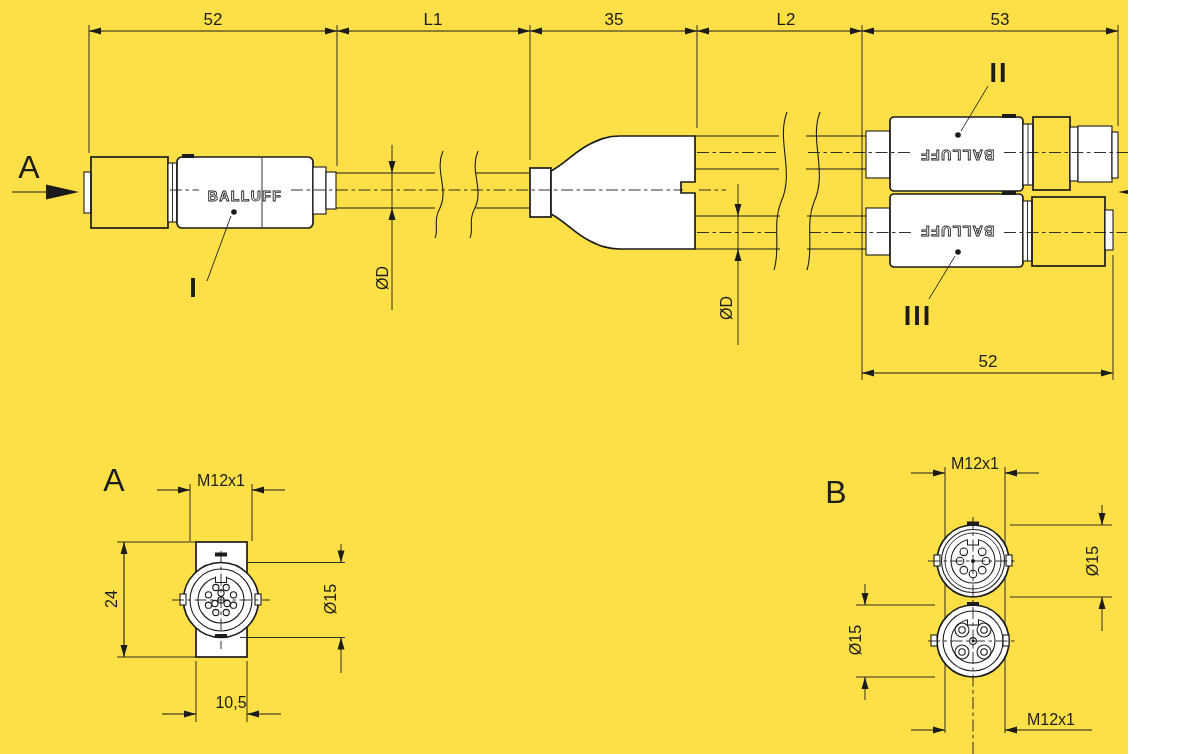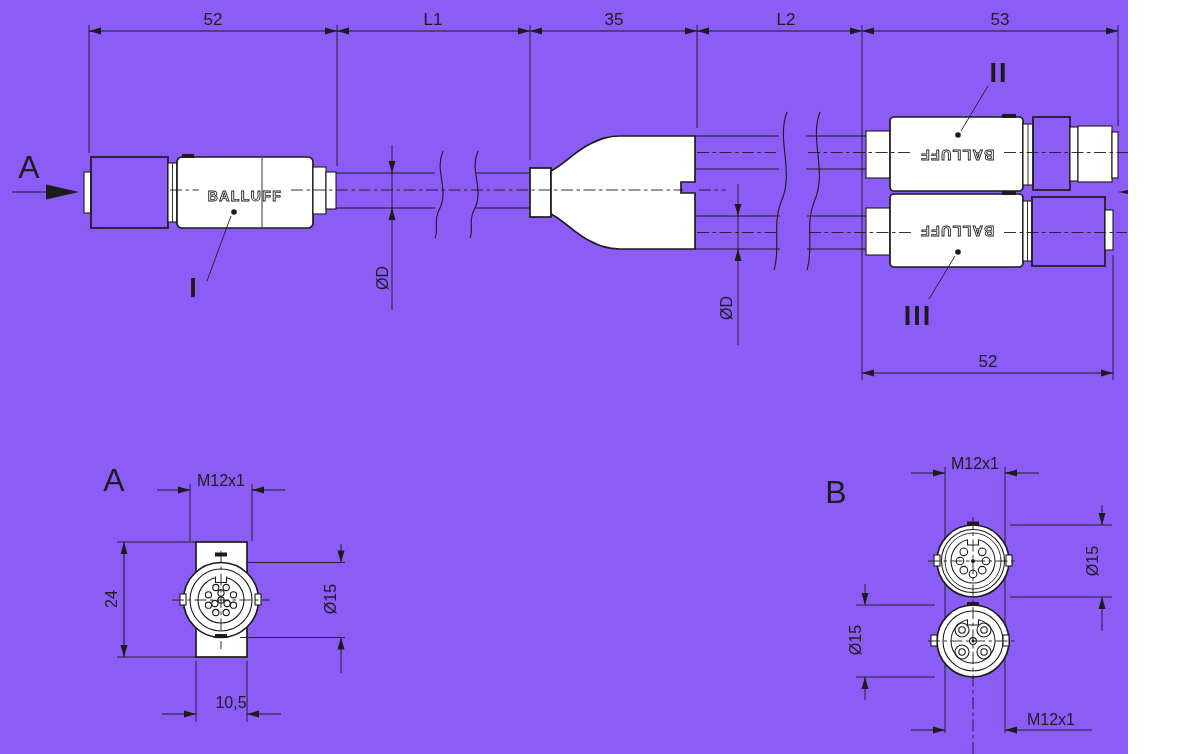--- a/index.html
+++ b/index.html
@@ -1,16 +1,16 @@
 <!DOCTYPE html>
 <html><head>
 <meta charset="utf-8">
 <style>
   html,body{margin:0;padding:0;background:#ffffff;}
-  .stage{width:1128px;height:754px;position:relative;background:#8b5cf6;overflow:hidden;}
+  .stage{width:1128px;height:754px;position:relative;background:#fde047;overflow:hidden;}
   svg{display:block;}
   .ln{stroke:#1c1c1c;stroke-width:1.1;fill:none;}
   .thk{stroke:#1c1c1c;stroke-width:1.7;fill:none;}
   .wfill{fill:#ffffff;}
   .thin{stroke:#1c1c1c;stroke-width:0.9;fill:none;}
   .cl{stroke:#1c1c1c;stroke-width:0.9;fill:none;stroke-dasharray:12 3.5 3.5 3.5;}
   .ar{fill:#1c1c1c;stroke:none;}
   .txt{font-family:"Liberation Sans",sans-serif;font-size:17px;fill:#1c1c1c;stroke:none;text-anchor:middle;}
   .vtxt{font-family:"Liberation Sans",sans-serif;font-size:16px;fill:#1c1c1c;stroke:none;text-anchor:middle;}
   .big{font-family:"Liberation Sans",sans-serif;font-size:32px;fill:#1c1c1c;stroke:none;text-anchor:middle;}

